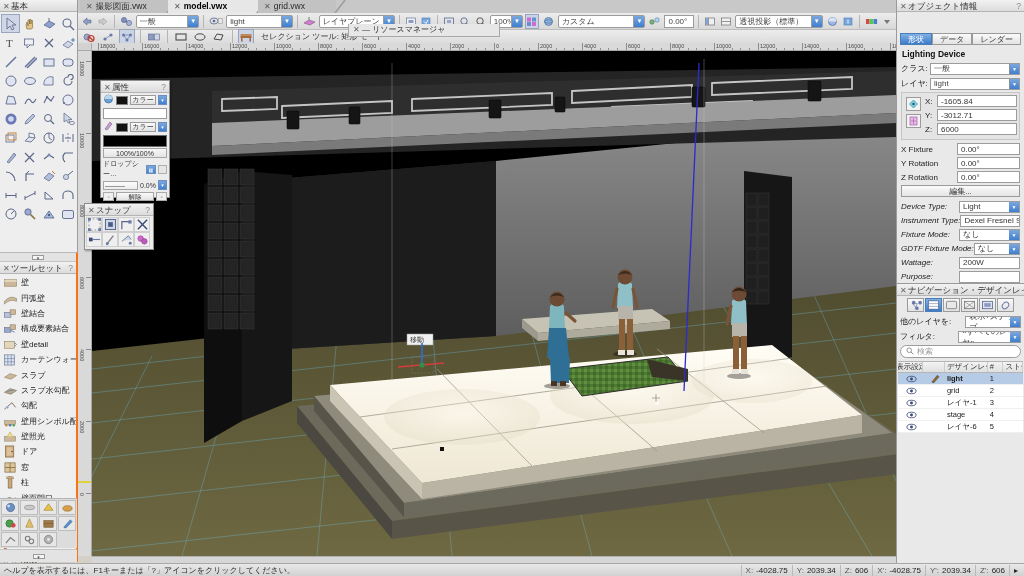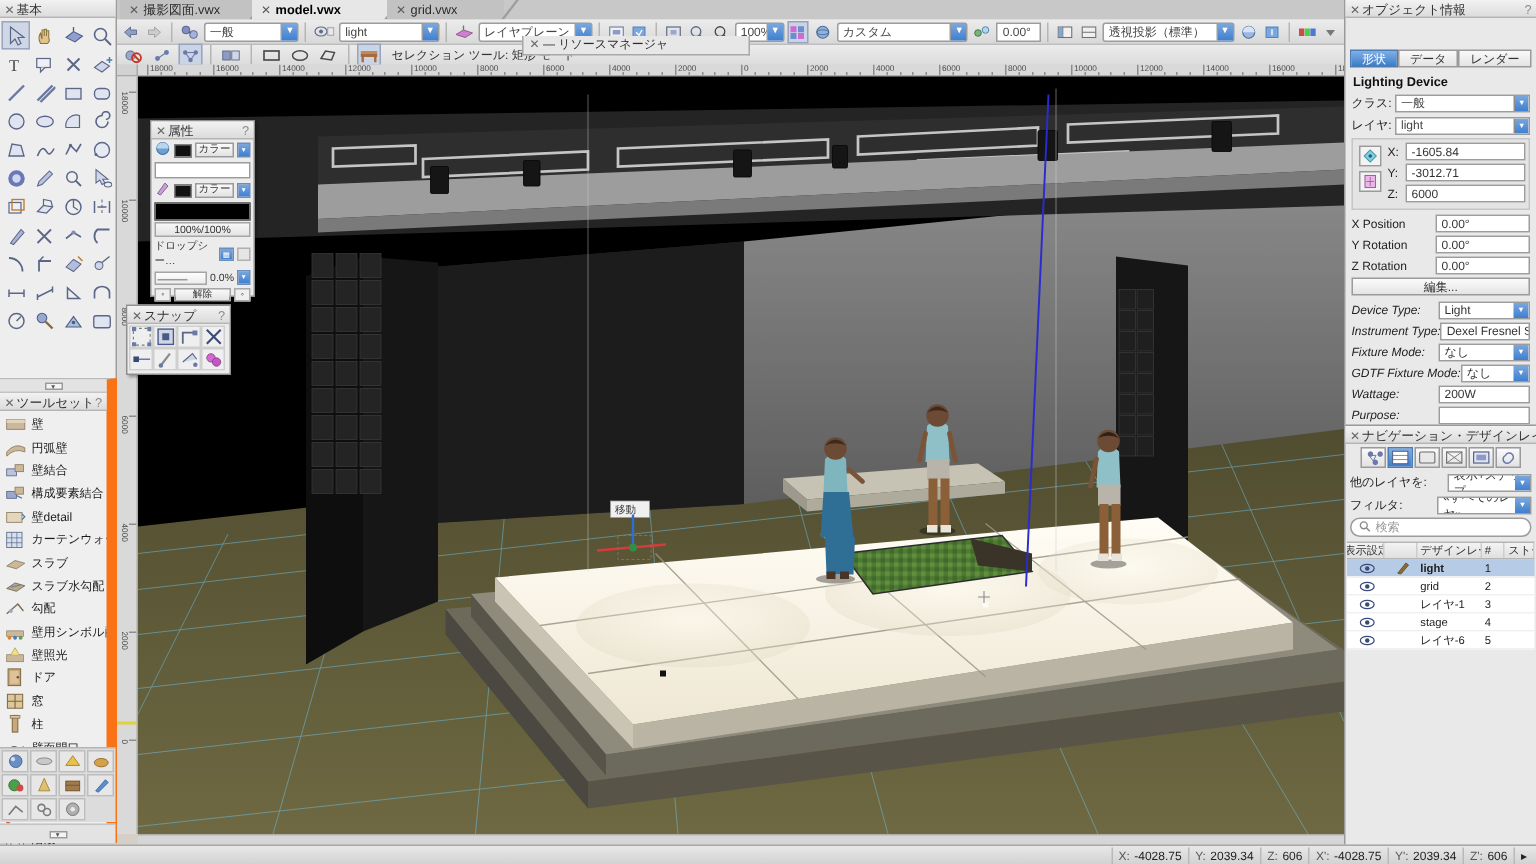--- a/index.html
+++ b/index.html
@@ -25,21 +25,21 @@
   #toolPalette { position:absolute; left:0; top:0; width:78px; height:252px;
     background:#eeeeee; border-right:1px solid #9d9d9d; }
   #toolGrid { display:grid; grid-template-columns:repeat(4,19px); gap:0; padding:2px 1px; }
   .tcell { width:19px; height:19px; display:flex; align-items:center; justify-content:center;
      border:1px solid transparent; }
   .tcell.sel { background:#cfd6e6; border:1px solid #9aa6c0; }
   .tcell svg { display:block; }
 
   
   #toolSets { position:absolute; left:0; top:252px; width:78px; height:310px;
-     background:#efefef; border-right:7px solid #f97316; border-top:1px solid #b9b9b9; }
+     background:#efefef; border-right:2px solid #f97316; border-top:1px solid #b9b9b9; }
   #tsHandle { height:9px; background:#e3e3e3; border-bottom:1px solid #c4c4c4;
      display:flex; align-items:center; justify-content:center; }
   #tsHandle .nub { width:12px; height:5px; border:1px solid #9a9a9a; background:#f5f5f5; font-size:5px;
      line-height:4px; text-align:center; color:#555;}
   .tsList { padding-top:1px; }
   .tsRow { height:15.4px; display:flex; align-items:center; padding-left:3px; gap:3px; overflow:hidden; }
   .tsRow .ico { width:15px; height:13px; flex:0 0 15px; }
   .tsRow .lbl { font-size:8px; white-space:nowrap; color:#1b1b1b; }
   #tsPalette { position:absolute; bottom:14px; left:0; width:77px; background:#dcdcdc;
      border-top:1px solid #b4b4b4; padding:1px; display:grid;
@@ -1425,21 +1425,21 @@
           </div>
           <div class="cRow">
             <span class="cLbl">Z:</span>
             <span class="oInput">6000</span>
           </div>
         </div>
     </div>
 
     <div id="rotations">
         <div class="rotRow">
-          <span class="rotLbl">X Position</span>
+          <span class="rotLbl">X Fixture</span>
           <span class="rotVal">0.00°</span>
         </div>
         <div class="rotRow">
           <span class="rotLbl">Y Rotation</span>
           <span class="rotVal">0.00°</span>
         </div>
         <div class="rotRow">
           <span class="rotLbl">Z Rotation</span>
           <span class="rotVal">0.00°</span>
         </div>
@@ -1669,20 +1669,21 @@
             <div class="col-pen"></div>
             <div class="col-name nm">レイヤ-6</div>
             <div class="col-num">5</div>
             <div class="col-story"></div>
           </div>
         </div>
     </div>
   </div>
 
   <div id="statusbar">
+    <span id="helpText">ヘルプを表示するには、F1キーまたは「?」アイコンをクリックしてください。</span>
     <span id="coordStatus">
         <div class="csCell">
           <span class="csLbl">X:</span>
           <span>-4028.75</span>
         </div>
         <div class="csCell">
           <span class="csLbl">Y:</span>
           <span>2039.34</span>
         </div>
         <div class="csCell">

